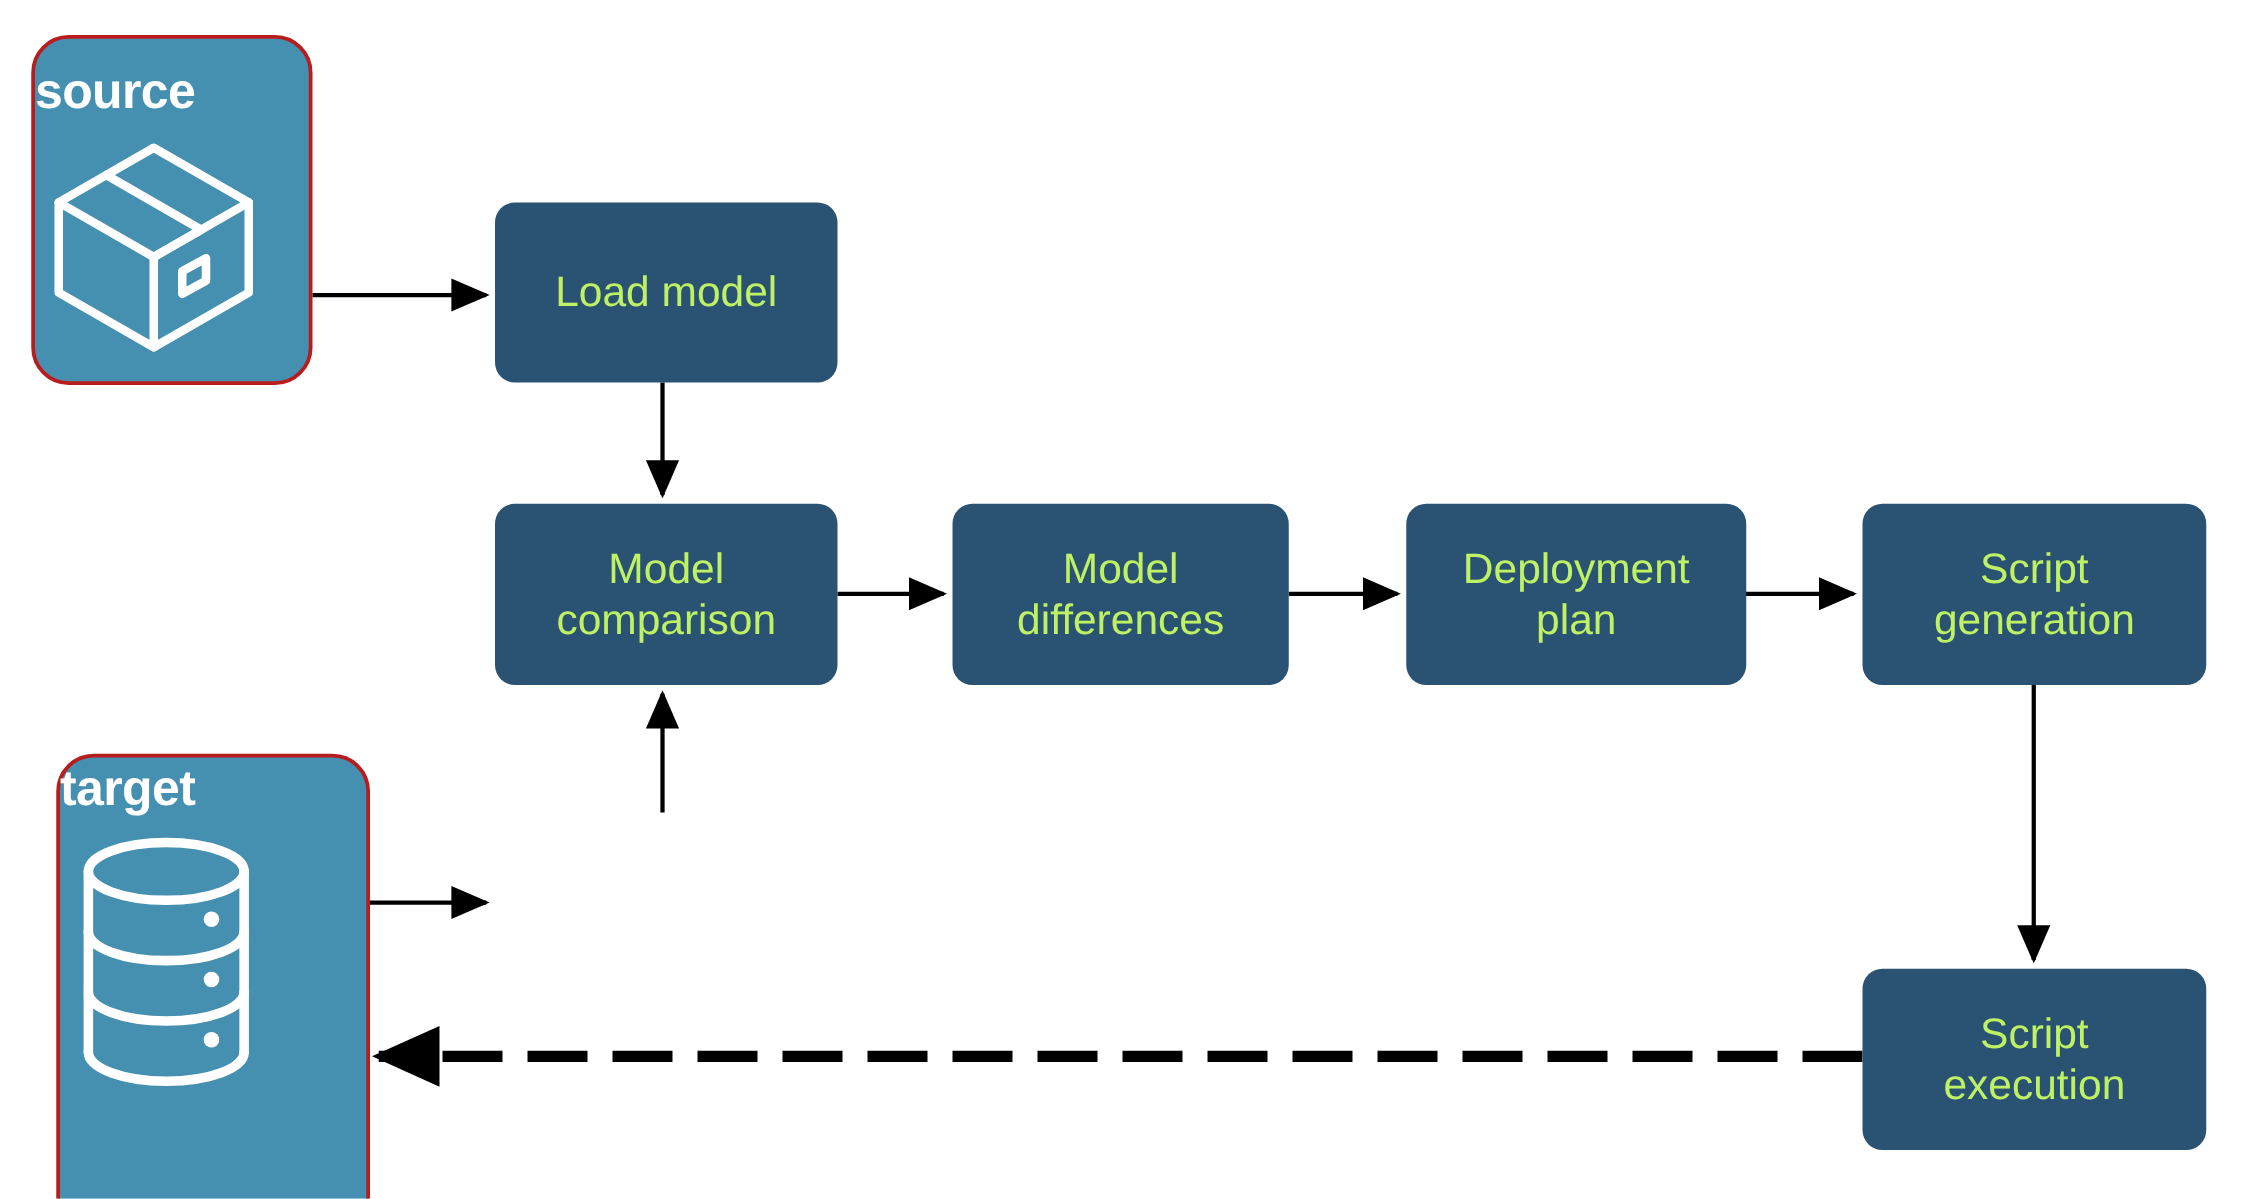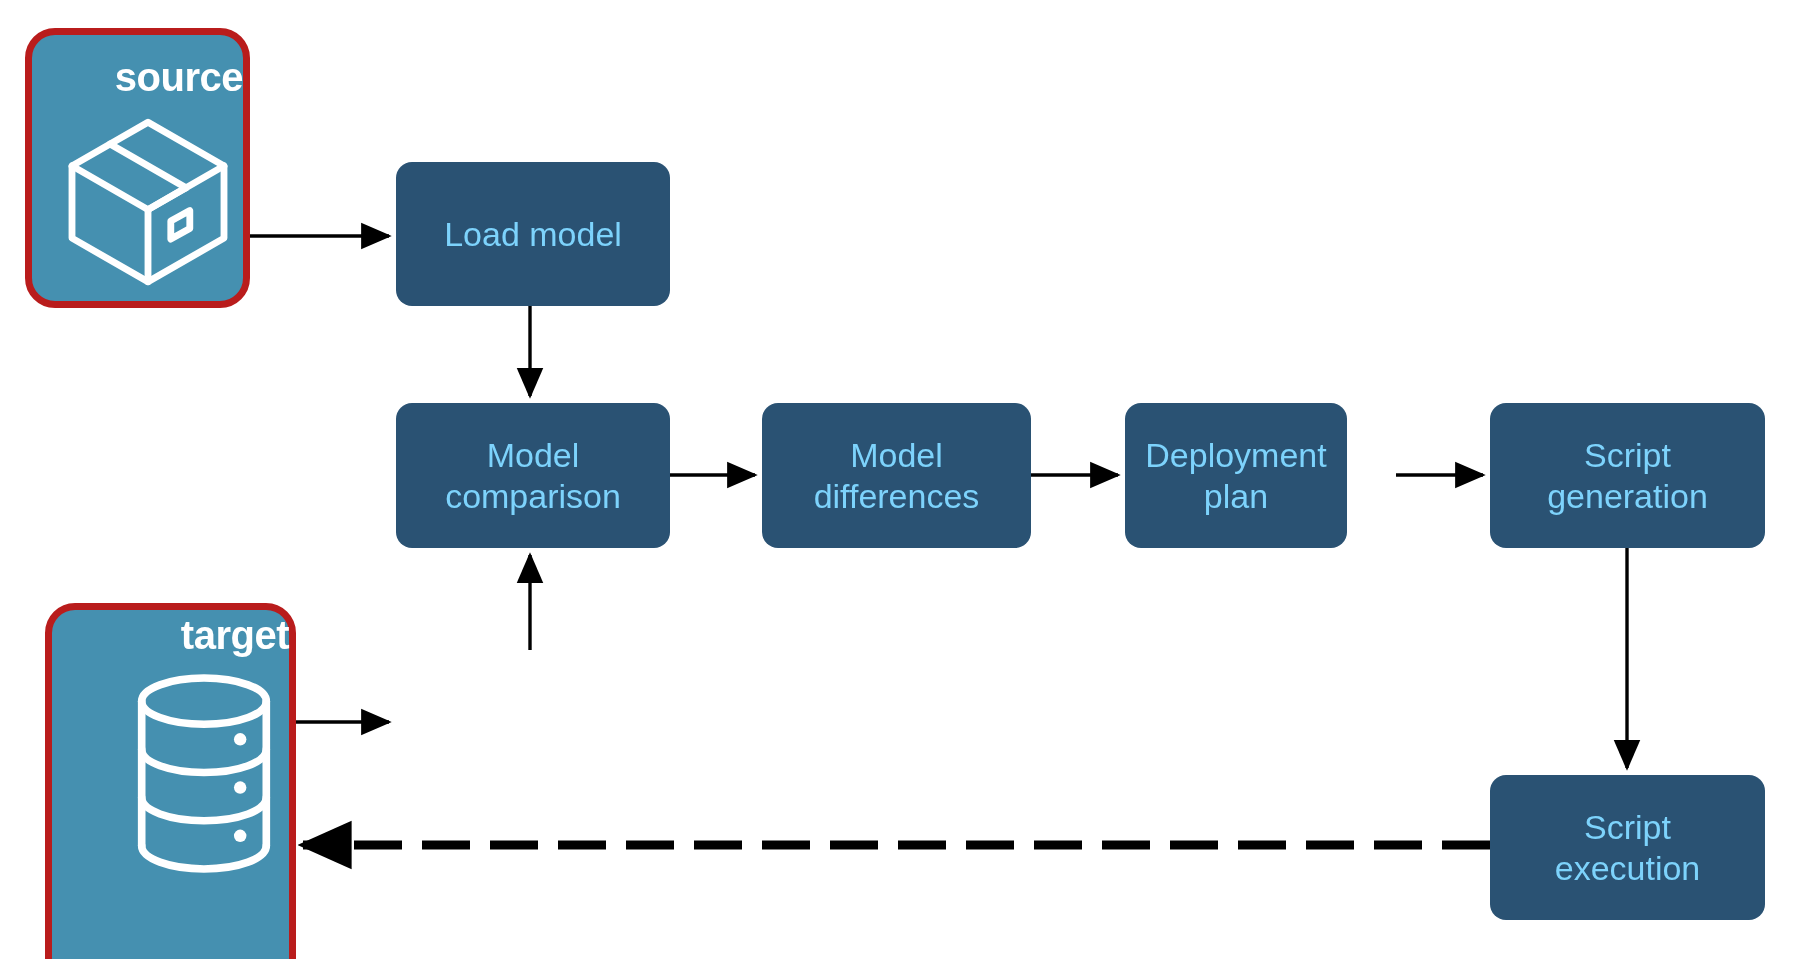--- a/index.html
+++ b/index.html
@@ -22,26 +22,26 @@
     left: 0;
     top: 0;
     width: 1800px;
     height: 959px;
     pointer-events: none;
   }
   
   .endpoint {
     position: absolute;
     background: #4590b0;
-    border: 7px solid #b91c1c;
+    border: 3px solid #b91c1c;
     border-radius: 30px;
     box-sizing: border-box;
     display: flex;
     flex-direction: column;
-    align-items: flex-end;
+    align-items: flex-start;
   }
   .endpoint-label {
     color: #ffffff;
     font-weight: bold;
     font-size: 40px;
     line-height: 1;
     letter-spacing: -0.5px;
     white-space: nowrap;
   }
   .endpoint-icon {
@@ -50,21 +50,21 @@
   
   .node {
     position: absolute;
     background: #2a5273;
     border-radius: 16px;
     box-sizing: border-box;
     display: flex;
     align-items: center;
     justify-content: center;
     text-align: center;
-    color: #7dd3fc;
+    color: #bef264;
     font-size: 34px;
     line-height: 1.18;
     padding: 4px 10px;
   }
   .node-label {
     display: block;
     white-space: pre-line;
   }
 </style>
 </head>
@@ -149,21 +149,21 @@
   <div class="node" style="left:396px; top:403px; width:274px; height:145px;">
     <span class="node-label">Model
 comparison</span>
   </div>
 
   <div class="node" style="left:762px; top:403px; width:269px; height:145px;">
     <span class="node-label">Model
 differences</span>
   </div>
 
-  <div class="node" style="left:1125px; top:403px; width:222px; height:145px;">
+  <div class="node" style="left:1125px; top:403px; width:272px; height:145px;">
     <span class="node-label">Deployment
 plan</span>
   </div>
 
   <div class="node" style="left:1490px; top:403px; width:275px; height:145px;">
     <span class="node-label">Script
 generation</span>
   </div>
 
 

